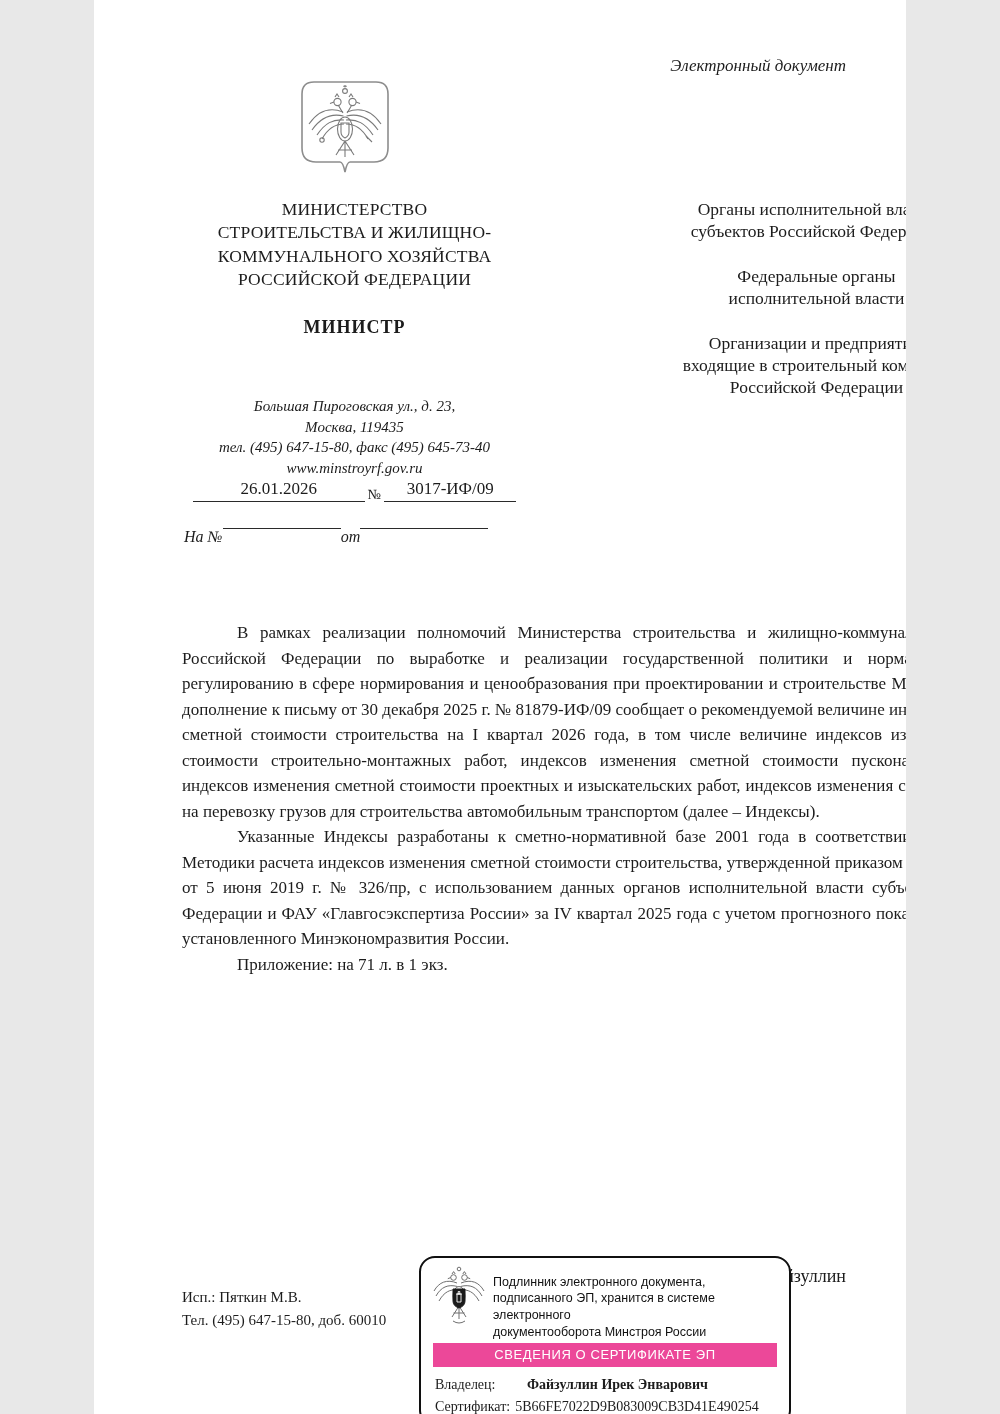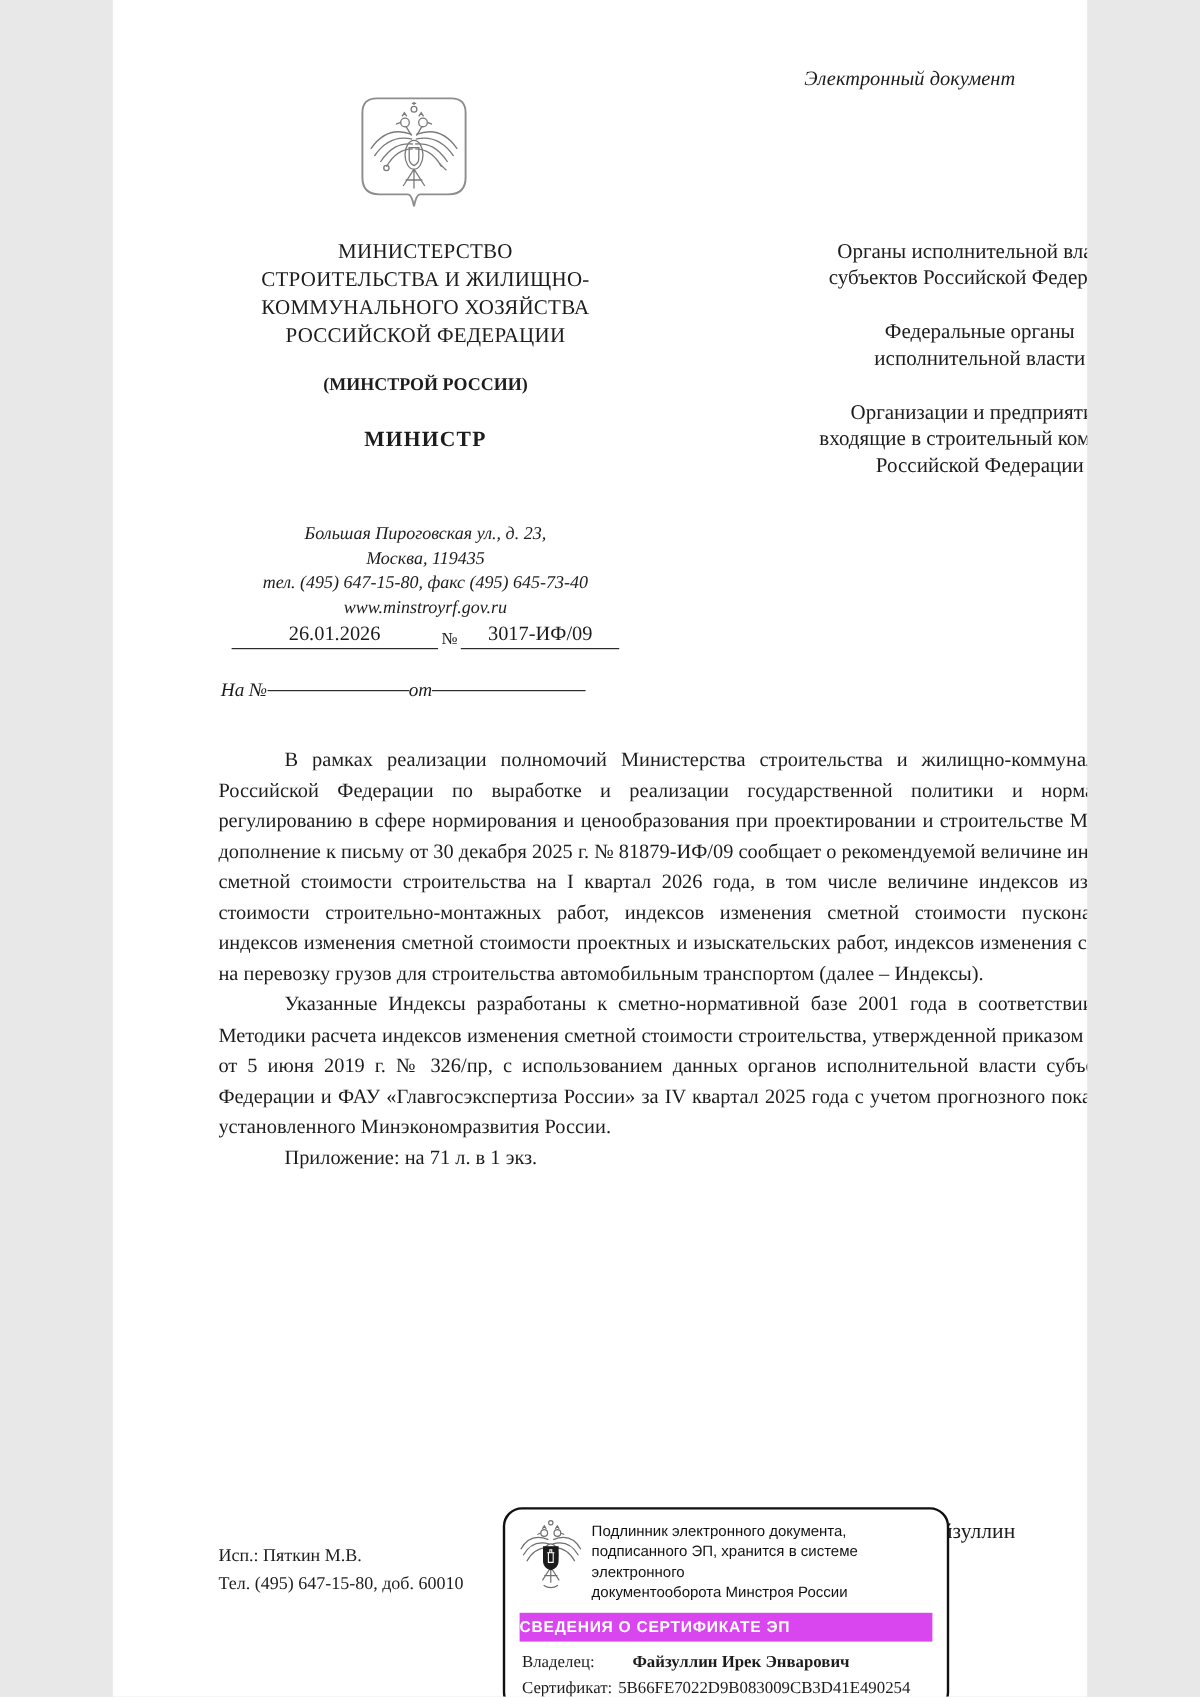--- a/index.html
+++ b/index.html
@@ -32,21 +32,21 @@
   .date-row{
     display:flex;align-items:flex-end;justify-content:center;
     font-size:17px;
   }
   .u-seg{border-bottom:1.3px solid #2a2a2a;text-align:center;padding-bottom:2px;}
   .date-seg{width:172px;}
   .no-sign{font-size:14px;padding:0 3px 0 3px;transform:translateY(1px);}
   .num-seg{width:132px;}
 
   .ref-row{
-    display:flex;align-items:center;
+    display:flex;align-items:flex-start;
     margin:26px 0 0 2px;font-style:italic;font-size:16px;font-family:Liberation Serif, serif;
   }
   .ref-underline1{width:118px;border-bottom:1.3px solid #2a2a2a;}
   .ref-underline2{width:128px;border-bottom:1.3px solid #2a2a2a;}
 
   
   .addr-col{
     position:absolute;left:505px;top:198px;width:435px;
     text-align:center;font-size:17.5px;line-height:1.28;
   }
@@ -68,31 +68,31 @@
     position:absolute;left:88px;top:1286px;
     font-size:15px;line-height:1.5;
   }
 
   
   .stamp{
     position:absolute;left:325px;top:1256px;width:372px;height:170px;
     border:2.5px solid #101010;border-radius:16px;background:#fff;
     box-sizing:border-box;
   }
-  .stamp-head{display:flex;align-items:flex-start;padding:5px 10px 0 10px;}
+  .stamp-head{display:flex;align-items:flex-end;padding:5px 10px 0 10px;}
   .stamp-eagle{flex:0 0 62px;}
   .stamp-desc{
     font-family:"Liberation Sans","DejaVu Sans",sans-serif;
     font-size:12.5px;line-height:1.35;padding-top:5px;color:#111;
   }
   .stamp-bar{
-    margin:2px 12px 0 12px;background:#d946ef;color:#fff;
+    margin:2px 12px 0 12px;background:#ec4899;color:#fff;
     font-family:"Liberation Sans","DejaVu Sans",sans-serif;
-    font-weight:bold;font-size:13px;letter-spacing:.6px;
-    text-align:left;padding:4px 0 5px 0;
+    font-weight:normal;font-size:13px;letter-spacing:.6px;
+    text-align:center;padding:4px 0 5px 0;
   }
   .stamp-info{padding:7px 0 0 14px;font-size:14px;line-height:1.55;}
   .stamp-row{display:flex;}
   .owner-label{width:92px;}
   .owner-name{font-weight:bold;text-align:center;}
   .lbl-gap{margin-right:5px;}
 </style>
 </head>
 <body>
 
@@ -135,21 +135,20 @@
         <path d="M66,56 l6,6"></path>
       </g>
     </svg>
   </div>
 
   <div class="lh-col">
     <div class="ministry-name preline">МИНИСТЕРСТВО
 СТРОИТЕЛЬСТВА И ЖИЛИЩНО-
 КОММУНАЛЬНОГО ХОЗЯЙСТВА
 РОССИЙСКОЙ ФЕДЕРАЦИИ</div>
-    <div class="short-name">(МИНСТРОЙ РОССИИ)</div>
     <div class="minister-title">МИНИСТР</div>
     <div class="contact preline">Большая Пироговская ул., д. 23,
 Москва, 119435
 тел. (495) 647-15-80, факс (495) 645-73-40
 www.minstroyrf.gov.ru</div>
 
     <div class="date-row">
       <span class="u-seg date-seg">26.01.2026</span>
       <span class="no-sign">№</span>
       <span class="u-seg num-seg">3017-ИФ/09</span>

